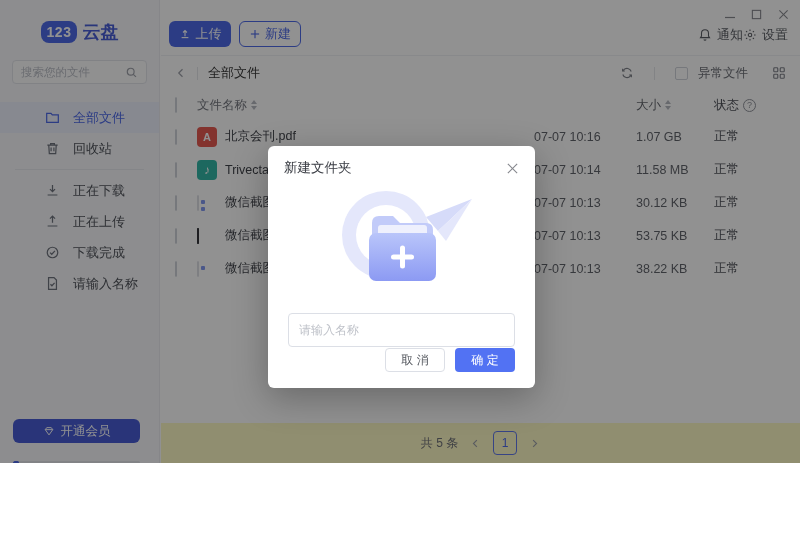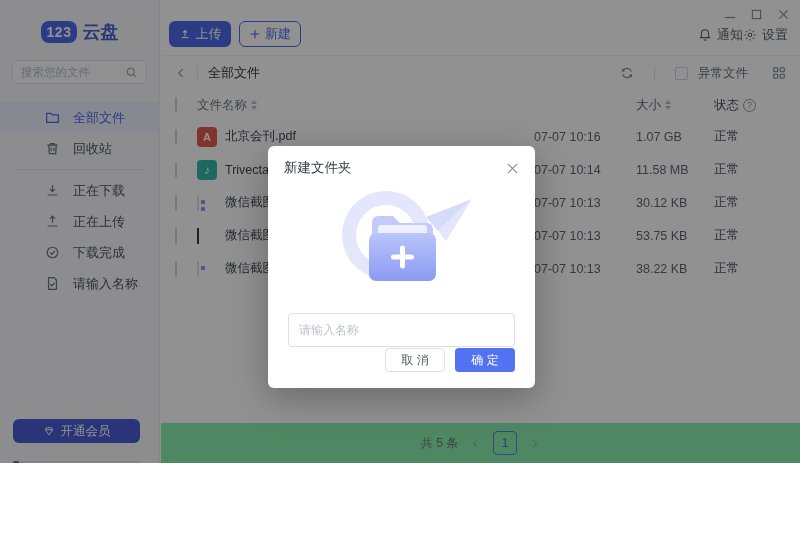--- a/index.html
+++ b/index.html
@@ -67,21 +67,21 @@
   .qmark { width:13px; height:13px; border:1px solid #8e9199; border-radius:50%; font-size:9px; color:#8e9199; display:inline-flex; align-items:center; justify-content:center; }
   .ficon { width:20px; height:20px; border-radius:4px; display:flex; align-items:center; justify-content:center; color:#fff; font-size:11px; font-weight:bold; }
   .ficon.pdf { background:#e5544b; }
   .ficon.audio { background:#2cb5a5; font-size:12px; }
   .thumb { width:20px; height:20px; border:1px solid #dcdee4; border-radius:2px; background:#fbfbfc; position:relative; }
   .thumb .dot { position:absolute; left:3px; width:4px; height:4px; background:#7f96f0; border-radius:1px; }
   .thumb .dot.d1 { top:4px; } .thumb .dot.d2 { top:11px; }
   .thumb.dark { background:#2e2f33; border-color:#2e2f33; }
   .thumb.dark::after { content:""; position:absolute; left:4px; top:3px; right:4px; bottom:3px; background:#97999e; border-radius:1px; }
 
-  .pager { position:absolute; left:0; right:0; bottom:0; height:40px; display:flex; align-items:center; justify-content:center; gap:12px; font-size:12px; color:#6a6d74; background:#86efac; }
+  .pager { position:absolute; left:0; right:0; bottom:0; height:40px; display:flex; align-items:center; justify-content:center; gap:12px; font-size:12px; color:#6a6d74; background:#fef9c3; }
   .pg-arrow { color:#9a9da6; display:flex; cursor:pointer; }
   .pg-num { width:24px; height:24px; border:1px solid #5b74ea; border-radius:4px; color:#4865e8; display:flex; align-items:center; justify-content:center; cursor:pointer; }
   .pg-size { height:26px; border:1px solid #dcdfe6; border-radius:4px; padding:0 8px; display:flex; align-items:center; gap:6px; color:#5c5f66; cursor:pointer; }
 
   
   .overlay { position:absolute; inset:0; background:rgba(10,10,12,0.45); z-index:10; }
   .modal { position:absolute; left:268px; top:146px; width:267px; height:242px; background:#fff; border-radius:6px; box-shadow:0 10px 35px rgba(0,0,0,.28); z-index:20; display:flex; flex-direction:column; }
   .modal-hd { display:flex; align-items:center; justify-content:space-between; padding:13px 16px 2px 16px; }
   .modal-title { font-size:13.5px; color:#3a3d44; }
   .modal-close { color:#85878d; cursor:pointer; display:flex; }

